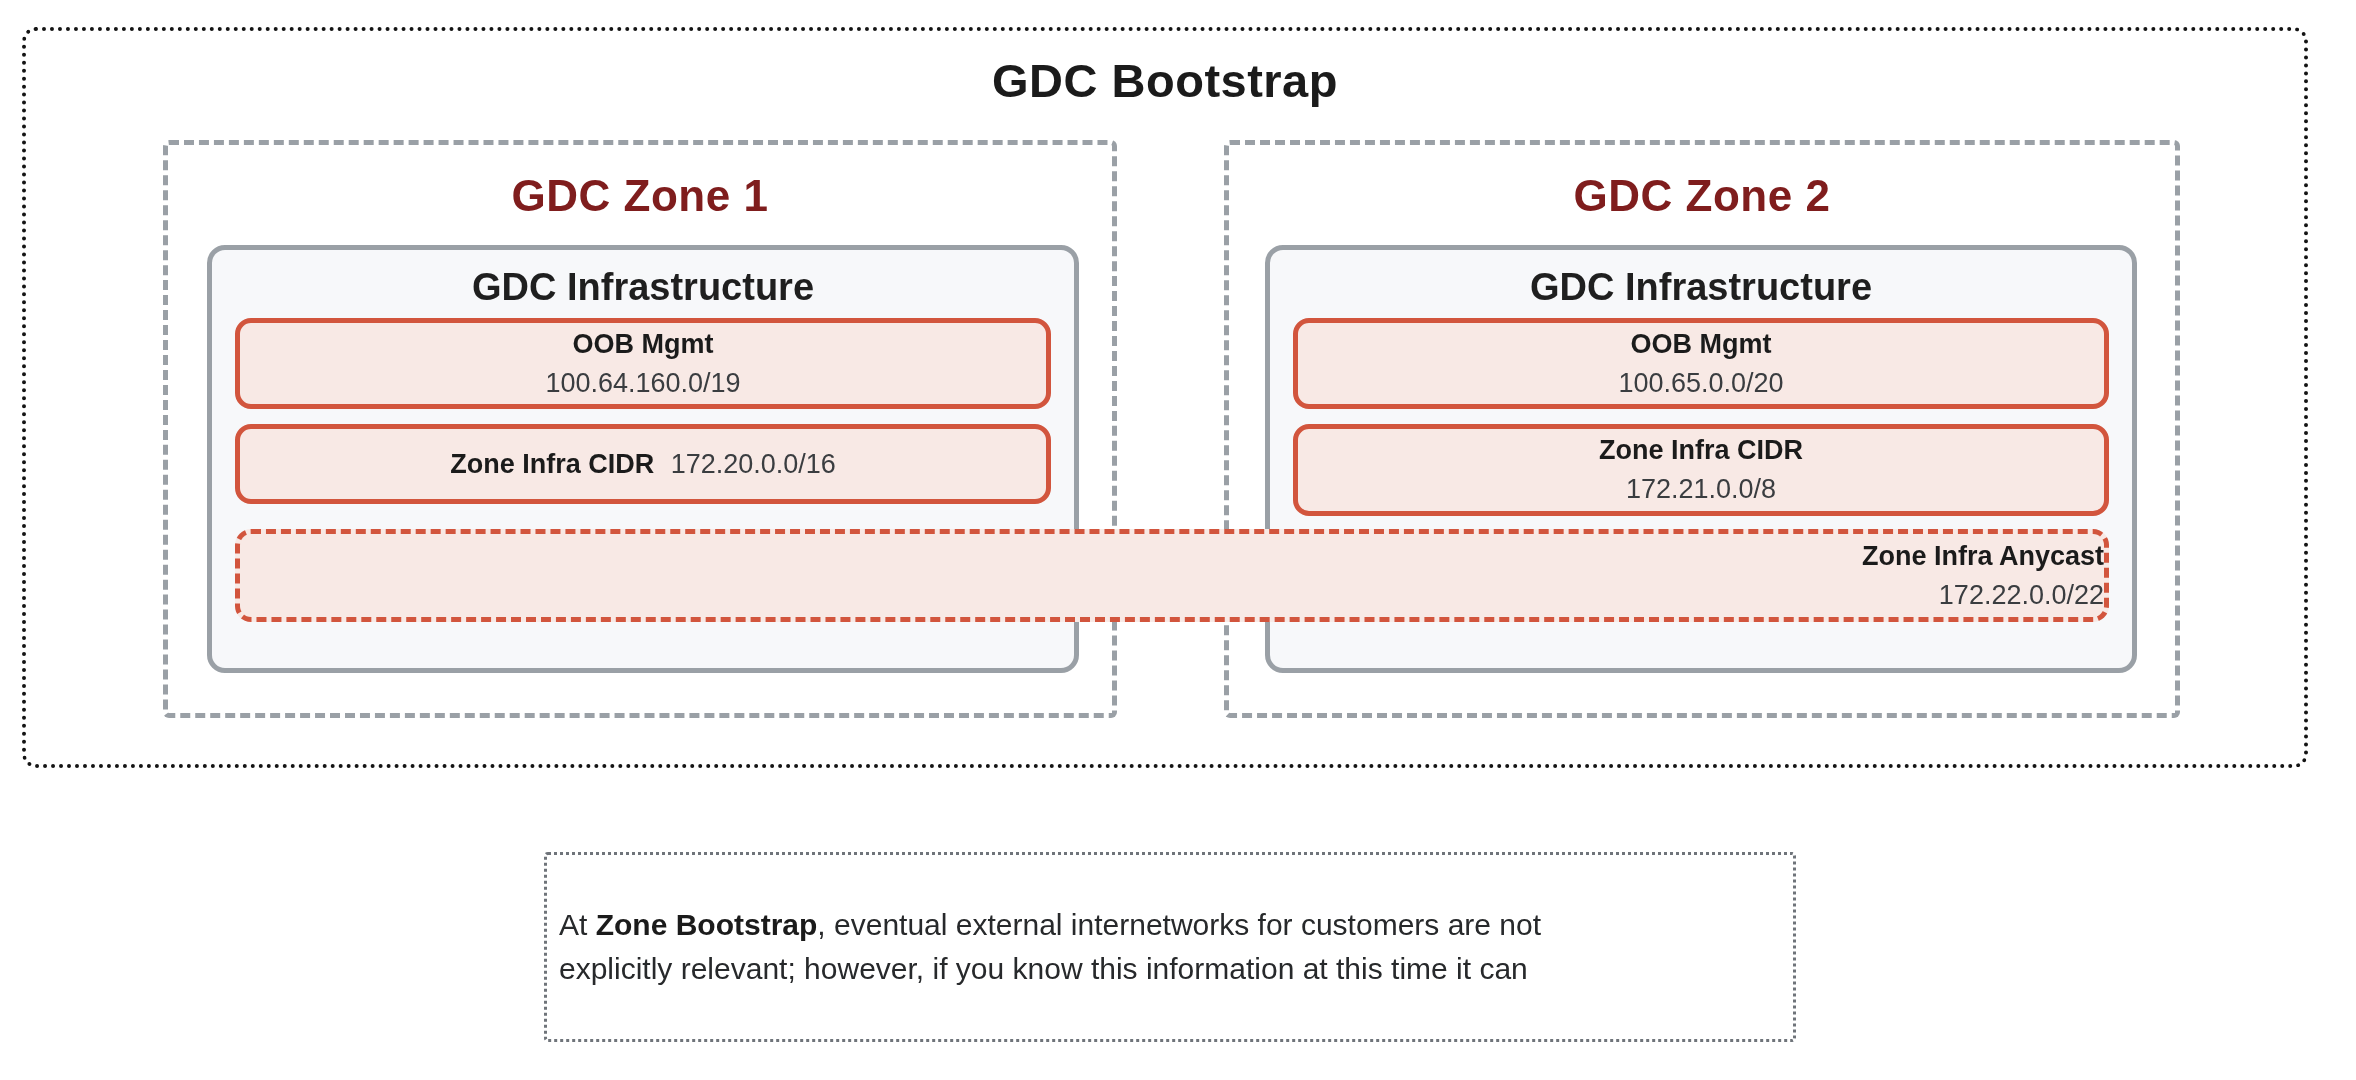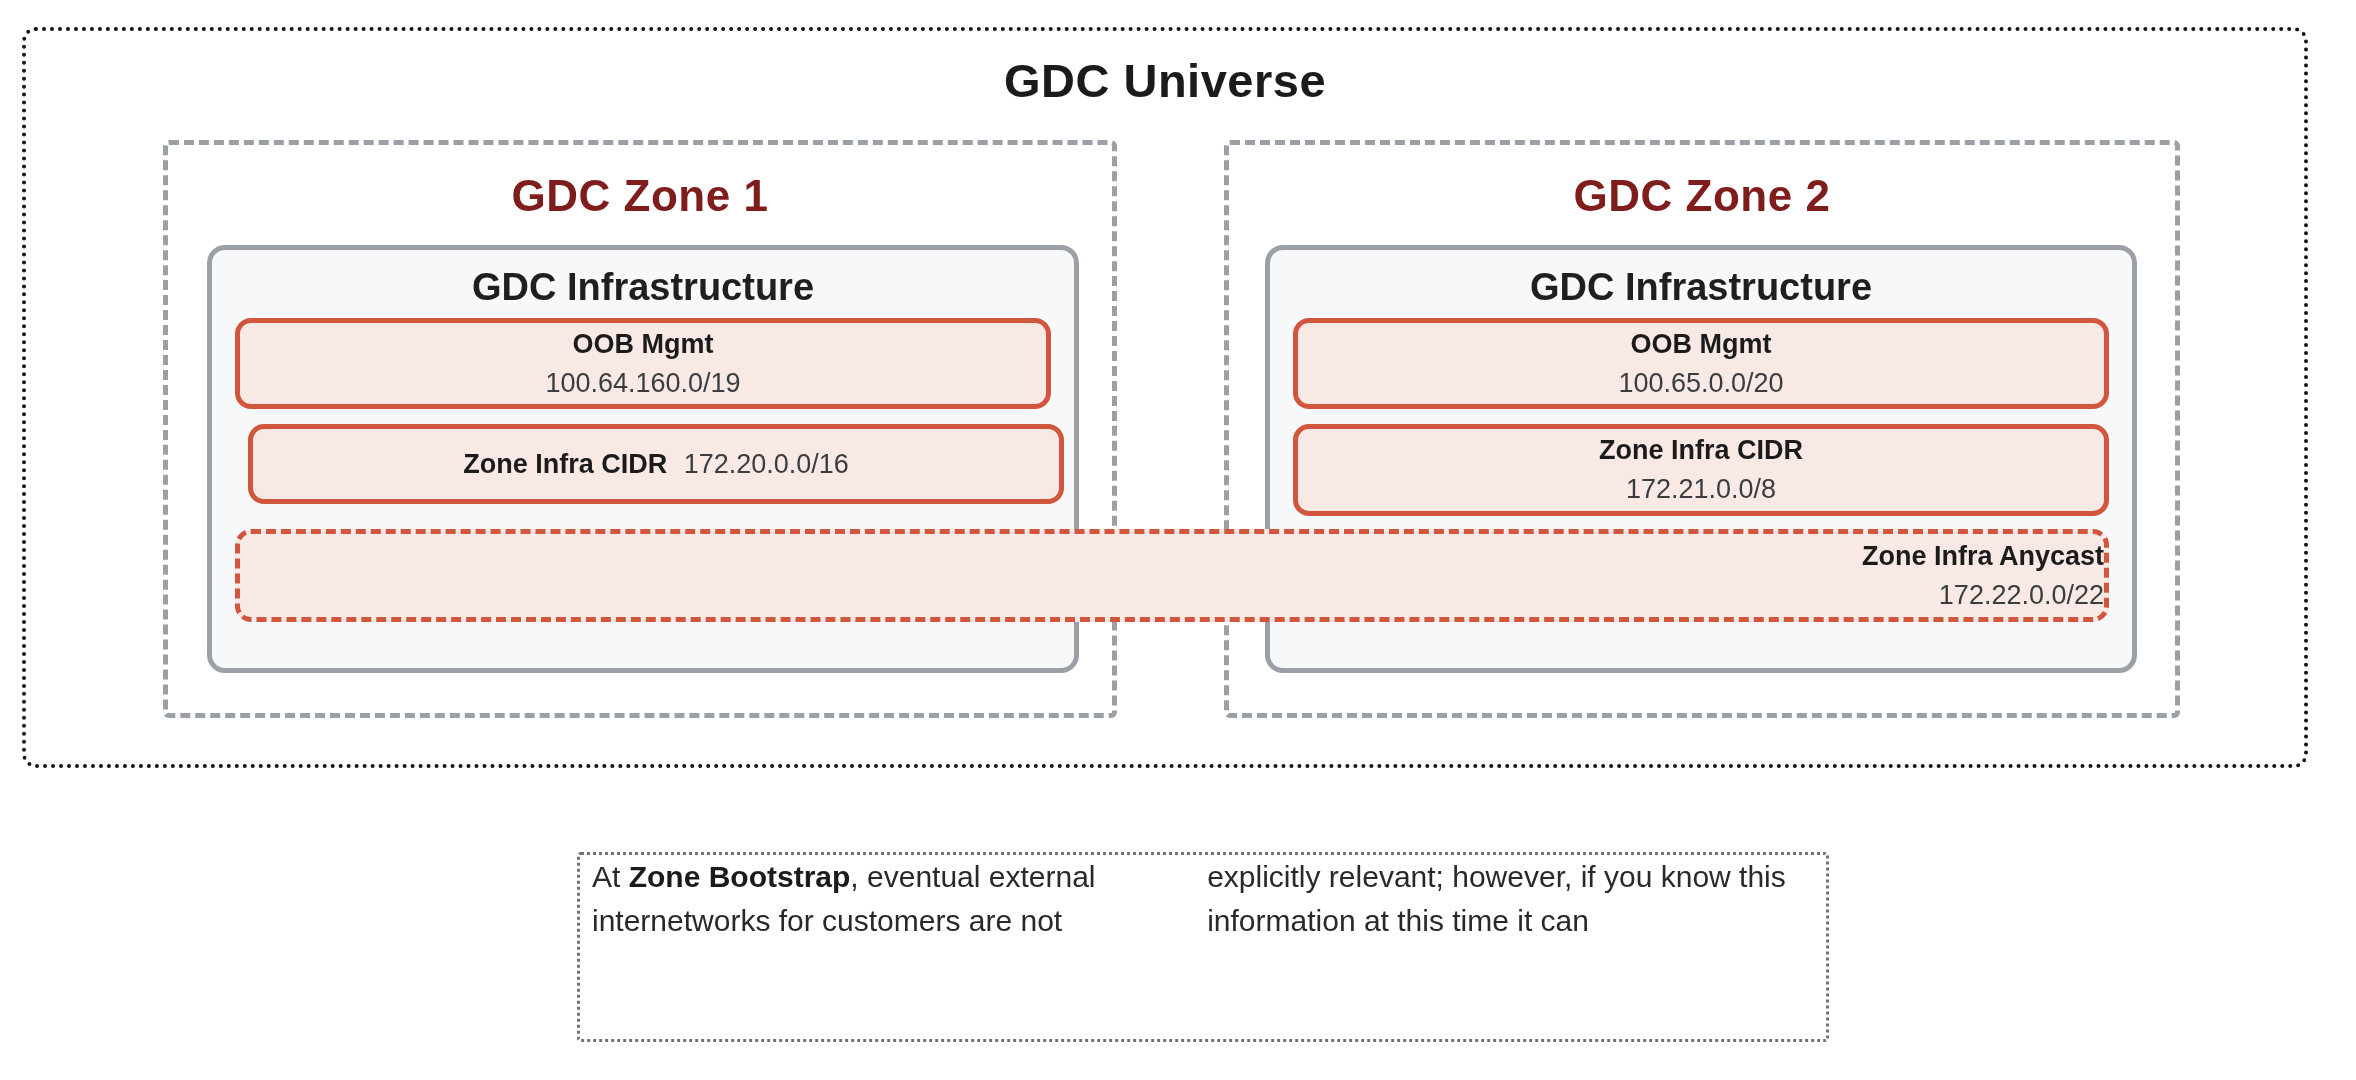--- a/index.html
+++ b/index.html
@@ -80,57 +80,58 @@
     flex-direction: column;
     align-items: center;
     justify-content: center;
     text-align: center;
     font-size: 27px;
     line-height: 39px;
     color: #3a3d40;
   }
   .redbox .b { font-weight: 700; color: #1b1b1b; }
   .oob--1  { left: 235px;  top: 318px; width: 816px; height: 91px; }
-  .cidr--1 { left: 248px;  top: 424px; width: 816px; height: 80px; }
+  .cidr--1 { left: 235px;  top: 424px; width: 816px; height: 80px; }
   .oob--2  { left: 1293px; top: 318px; width: 816px; height: 91px; }
   .cidr--2 { left: 1293px; top: 424px; width: 816px; height: 92px; }
   .inline-pair span + span { margin-left: 9px; }
 
   
   .anycast {
     left: 235px; top: 529px;
     width: 1874px; height: 93px;
     border-style: dashed;
     z-index: 5;
     align-items: flex-end;
   }
 
   
   .note {
-    left: 577px; top: 852px;
+    left: 544px; top: 852px;
     width: 1252px; height: 190px;
     border: 3px dotted #6f747a;
     border-radius: 4px;
     background: #ffffff;
     display: flex;
+    flex-direction: column;
     justify-content: center;
     padding: 0 12px;
     font-size: 30px;
     line-height: 44px;
     color: #27292b;
   }
   .note .b { font-weight: 700; color: #1b1b1b; }
 </style>
 </head>
 <body>
 
 <div class="canvas">
 
   <div class="abs universe">
-    <div class="universe-title">GDC Universe</div>
+    <div class="universe-title">GDC Bootstrap</div>
   </div>
 
   <div class="abs zone zone--1">
     <div class="zone-title">GDC Zone 1</div>
   </div>
 
   <div class="abs zone zone--2">
     <div class="zone-title">GDC Zone 2</div>
   </div>
 

